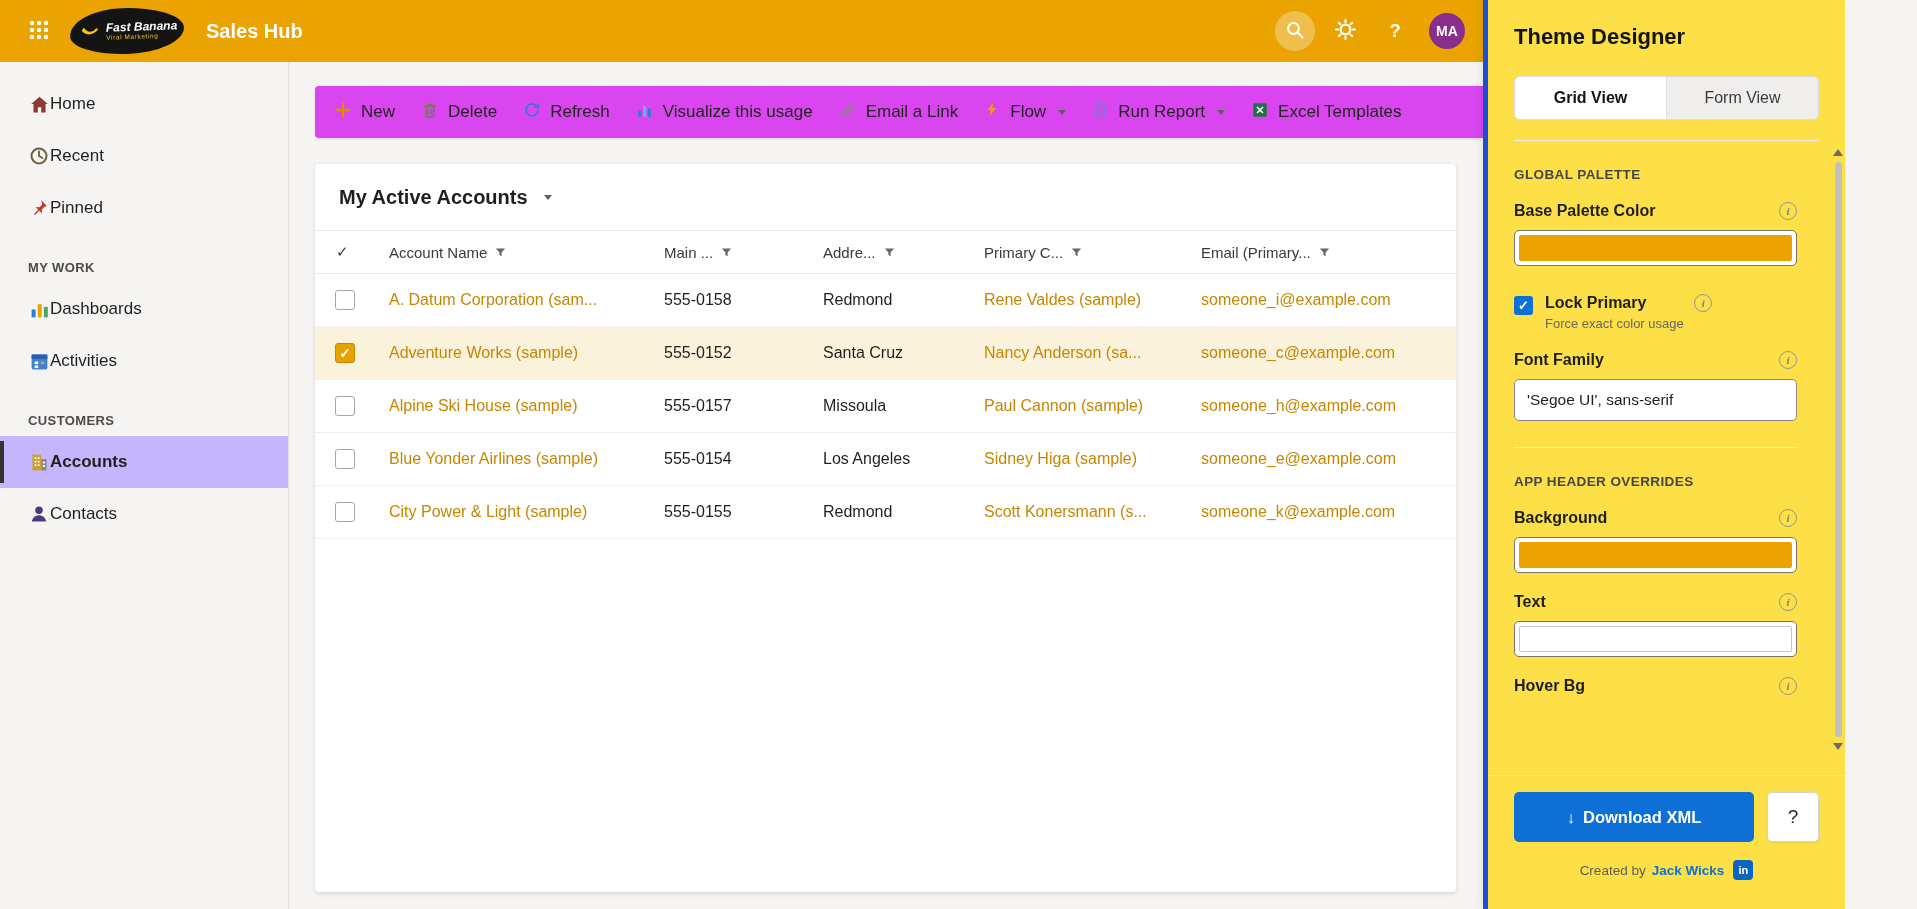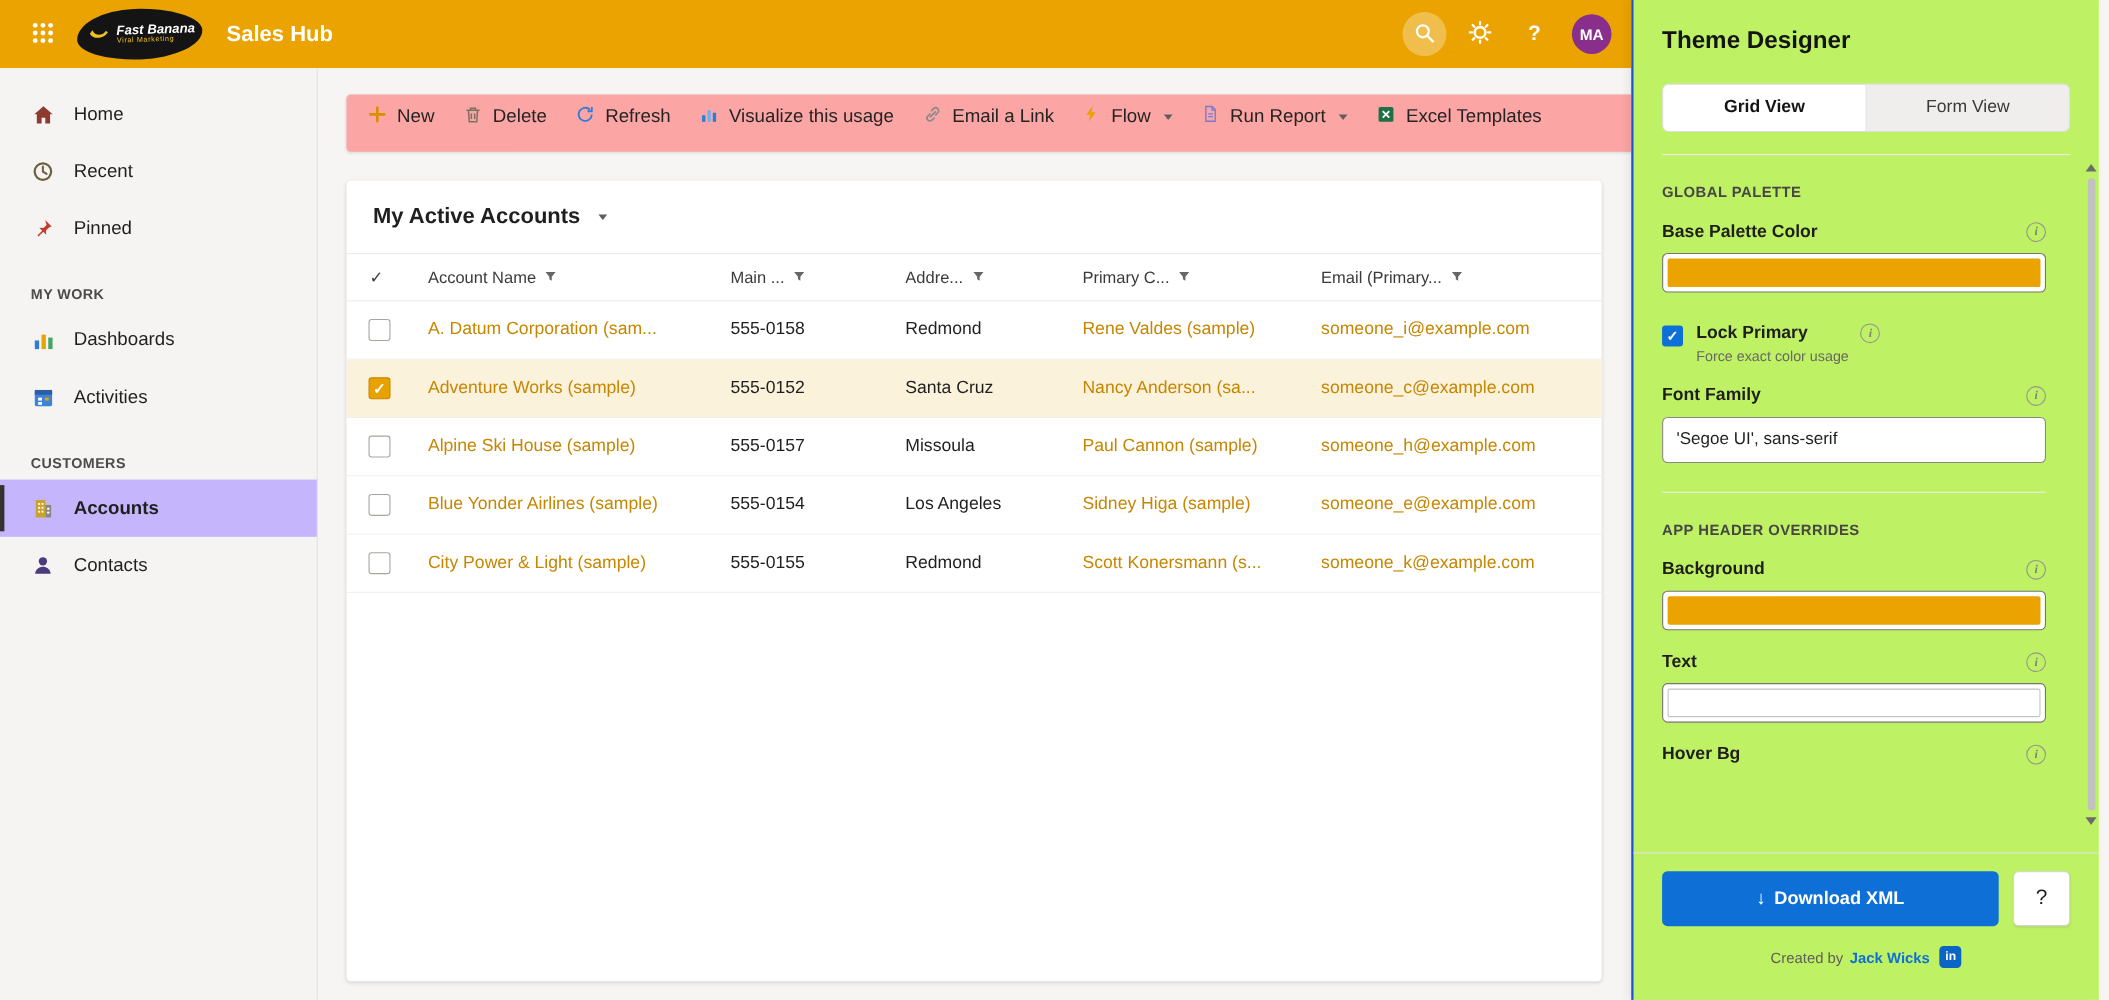--- a/index.html
+++ b/index.html
@@ -20,29 +20,29 @@
   .top-icon-btn { width:40px; height:40px; border:none; background:transparent; display:flex; align-items:center; justify-content:center; cursor:pointer; margin-left:10px; }
   .search-btn { border-radius:50%; background:rgba(255,255,255,.30); }
   .help-top { color:#fff; font-size:19px; font-weight:700; }
   .avatar { width:36px; height:36px; border-radius:50%; background:#8A2E8C; color:#fff; font-size:14px; font-weight:700; display:flex; align-items:center; justify-content:center; border:none; cursor:pointer; margin-left:14px; }
 
   
   .workspace { flex:1; display:flex; min-height:0; }
 
   
   .sidebar { width:289px; background:#F5F4F3; border-right:1px solid #E4E2E0; padding-top:16px; flex:none; }
-  .nav-item { height:52px; display:flex; align-items:center; padding-left:28px; gap:17px; font-size:17px; color:#201F1E; cursor:pointer; position:relative; }
+  .nav-item { height:52px; display:flex; align-items:center; padding-left:28px; font-size:17px; color:#201F1E; cursor:pointer; position:relative; }
   .nav-item .nicon { width:22px; height:22px; display:flex; align-items:center; justify-content:center; flex:none; }
   .nav-item.selected { background:#c4b5fd; font-weight:700; }
   .nav-item.selected::before { content:""; position:absolute; left:0; top:5px; bottom:5px; width:4px; background:#35332F; }
   .section-label { margin:26px 0 8px 28px; font-size:13px; font-weight:700; letter-spacing:.4px; color:#4D4B49; }
 
   
   .main { flex:1; min-width:0; background:#F6F5F4; padding:24px 0 0 26px; overflow:hidden; }
-  .commandbar { height:52px; background:#fca5a5; border-radius:4px 0 0 4px; box-shadow:0 1px 3px rgba(0,0,0,.12); display:flex; padding:0 6px; overflow:hidden; white-space:nowrap; }
+  .commandbar { height:52px; background:#d946ef; border-radius:4px 0 0 4px; box-shadow:0 1px 3px rgba(0,0,0,.12); display:flex; align-items:center; padding:0 6px; overflow:hidden; white-space:nowrap; }
   .cmd-btn { display:inline-flex; align-items:center; gap:9px; height:40px; padding:0 13px; border:none; background:transparent; font-size:17px; color:#242322; cursor:pointer; flex:none; font-family:inherit; }
   .caret-down { width:0; height:0; border-left:4.5px solid transparent; border-right:4.5px solid transparent; border-top:5.5px solid #605E5C; display:inline-block; margin-left:3px; }
 
   .grid-card { margin-top:26px; margin-right:27px; background:#fff; border-radius:4px; box-shadow:0 1.6px 4px rgba(0,0,0,.13); height:728px; overflow:hidden; }
   .view-title-row { height:66px; display:flex; align-items:center; padding-left:24px; gap:11px; }
   .view-title { font-size:20px; font-weight:700; color:#201F1E; cursor:pointer; display:flex; align-items:center; gap:13px; background:none; border:none; font-family:inherit; }
   .thead { display:flex; align-items:center; height:44px; border-top:1px solid #EDEBE9; border-bottom:1px solid #EDEBE9; font-size:15px; color:#3B3A39; }
   .hcell { display:flex; align-items:center; gap:8px; cursor:pointer; overflow:hidden; white-space:nowrap; }
   .col-check { width:74px; flex:none; display:flex; align-items:center; }
   .col-name { width:275px; flex:none; }
@@ -53,21 +53,21 @@
   .hcheck { margin-left:21px; font-size:15px; color:#3B3A39; }
   .row { display:flex; align-items:center; height:53px; border-bottom:1px solid #F1F0EE; font-size:16px; cursor:pointer;justify-content:center; }
   .row.selected { background:#FBF2DC; }
   .cell { overflow:hidden; white-space:nowrap; padding-right:12px; }
   .cell.link { color:#C68600; }
   .cb { width:20px; height:20px; border:1px solid #A9A59E; border-radius:3px; background:#fff; margin-left:20px; flex:none; cursor:pointer; display:flex; align-items:center; justify-content:center; }
   .cb.checked { background:#E8A200; border-color:#C98500; }
   .cb.checked::after { content:"\2713"; color:#fff; font-size:14px; font-weight:700; }
 
   
-  .panel { width:425px; height:909px; background:#bef264; border-left:2px solid #1d4ed8; box-shadow:-3px 0 8px rgba(0,0,0,.07); display:flex; flex-direction:column; position:relative; flex:none; }
+  .panel { width:362px; height:909px; background:#fde047; border-left:5px solid #1d4ed8; box-shadow:-3px 0 8px rgba(0,0,0,.07); display:flex; flex-direction:column; position:relative; flex:none; }
   .panel-header { padding:24px 26px 0; flex:none; }
   .panel-title { font-size:22px; font-weight:700; color:#141414; }
   .tabs { margin-top:26px; display:flex; height:44px; background:#EFEEED; border:1px solid #DFDDDB; border-radius:6px; overflow:hidden; }
   .tab { flex:1; display:flex; align-items:center; justify-content:center; font-size:16px; color:#3B3A39; cursor:pointer; background:transparent; border:none; font-family:inherit; }
   .tab.active { background:#fff; font-weight:700; color:#141414; border-right:1px solid #E4E2E0; }
   .tabs-divider { height:1px; background:#EDEBE9; margin-top:20px; }
   .panel-scroll { flex:1; min-height:0; overflow:hidden; padding:0 48px 0 26px; }
   .psection-label { margin-top:26px; font-size:13.5px; font-weight:700; letter-spacing:.4px; color:#474645; }
   .field-row { margin-top:20px; display:flex; align-items:center; }
   .field-label { font-size:16px; font-weight:600; color:#1F1E1D; }

